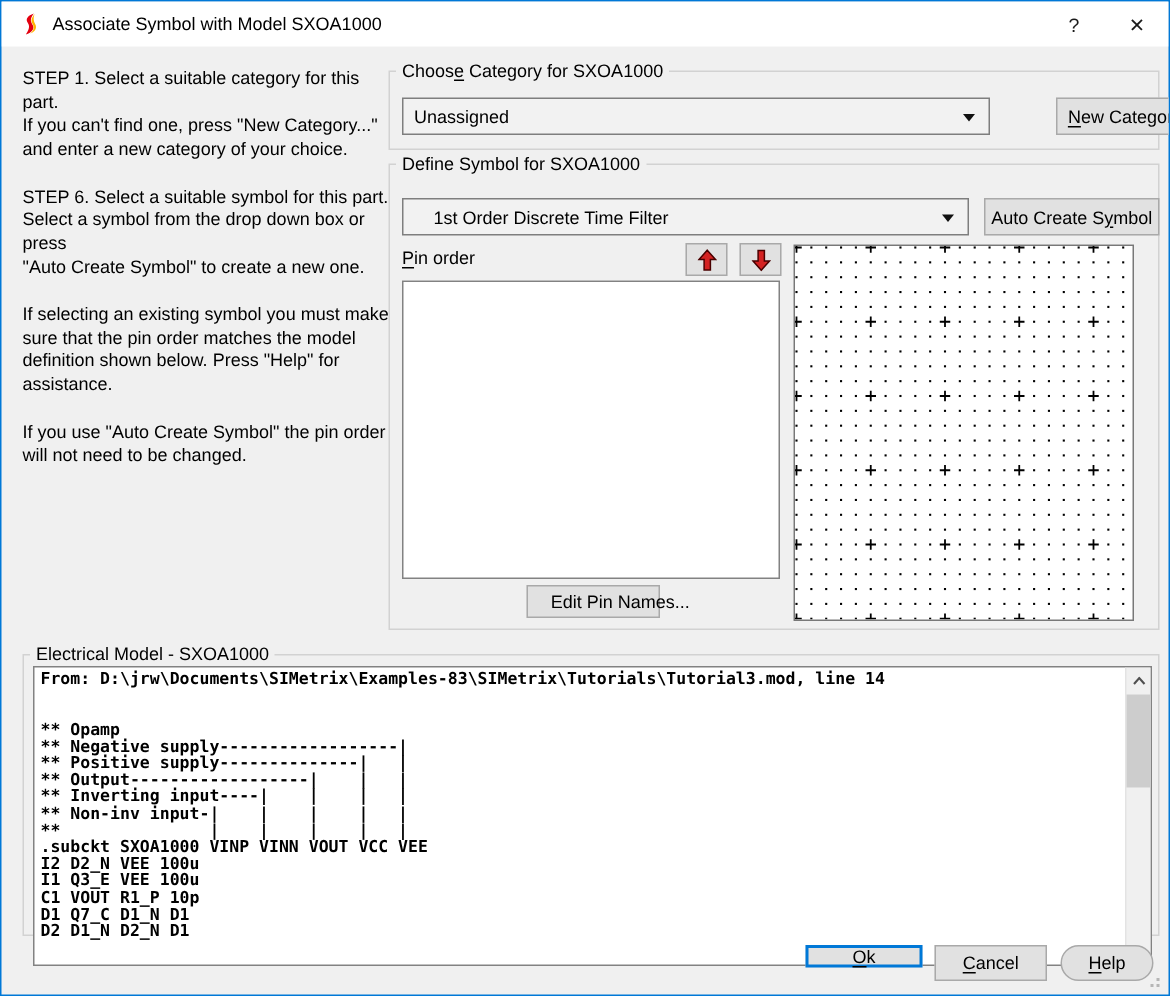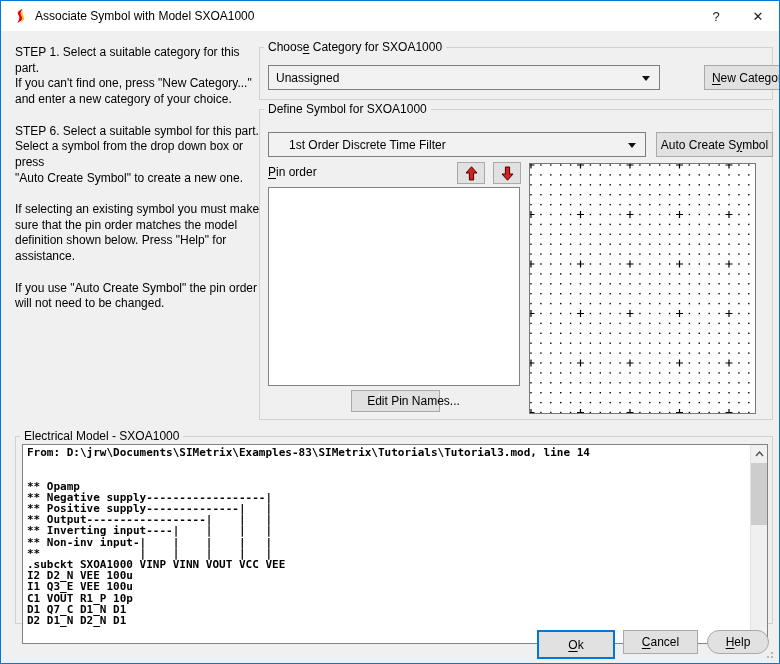--- a/index.html
+++ b/index.html
@@ -31,21 +31,21 @@
   .combo .arrow{position:absolute;right:9px;top:10px;width:0;height:0;border-left:4px solid transparent;border-right:4px solid transparent;border-top:5px solid #111;}
   .combo-category{left:8px;top:17px;width:392px;}
   .combo-symbol{left:8px;top:22px;width:378px;padding-left:20px;}
   
   .btn{position:absolute;background:#e1e1e1;border:1px solid #a9a9a9;display:flex;align-items:center;justify-content:center;font-size:12px;white-space:nowrap;cursor:default;}
   .btn-newcat{left:408px;top:17px;width:101px;height:25px;margin-left:36px;}
   .btn-autocreate{left:396px;top:22px;width:117px;height:25px;}
   .btn-up{left:197px;top:52px;width:28px;height:22px;}
   .btn-down{left:233px;top:52px;width:28px;height:22px;}
   .btn-editpins{left:91px;top:280px;width:89px;height:22px;padding-left:36px;}
-  .btn-ok{left:536px;top:629px;width:78px;height:29px;border:2px solid #0078d7;}
+  .btn-ok{left:536px;top:629px;width:78px;height:15px;border:2px solid #0078d7;}
   .btn-cancel{left:622px;top:629px;width:75px;height:24px;}
   .btn-help{left:706px;top:629px;width:62px;height:24px;border-radius:12px;}
   .mn{text-decoration:underline;text-underline-offset:2px;}
   
   .pin-label{position:absolute;left:8px;top:55px;}
   .pin-list{position:absolute;left:8px;top:77px;width:252px;height:199px;background:#ffffff;border:1px solid #828282;}
   
   .symbol-preview{position:absolute;left:269px;top:53px;width:227px;height:251px;background:#ffffff;border:1px solid #787878;overflow:hidden;}
   
   .model-box{position:absolute;left:6px;top:7px;width:746px;height:200px;background:#ffffff;border:1px solid #828282;overflow:hidden;}

